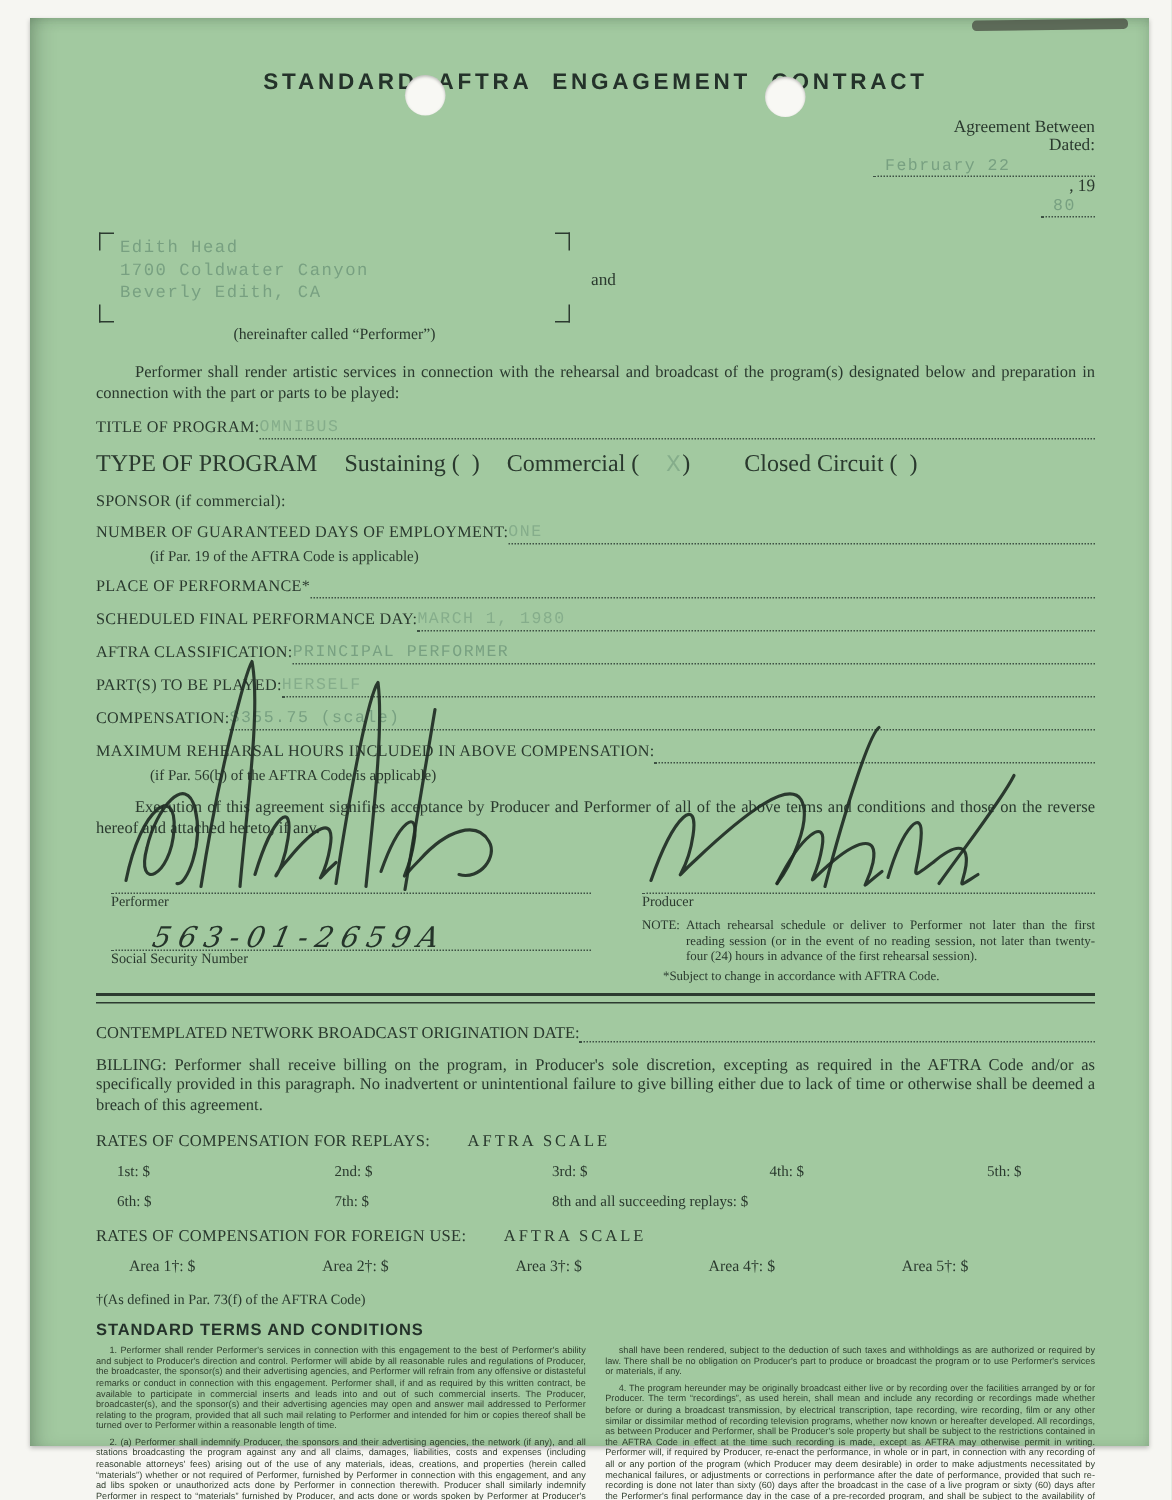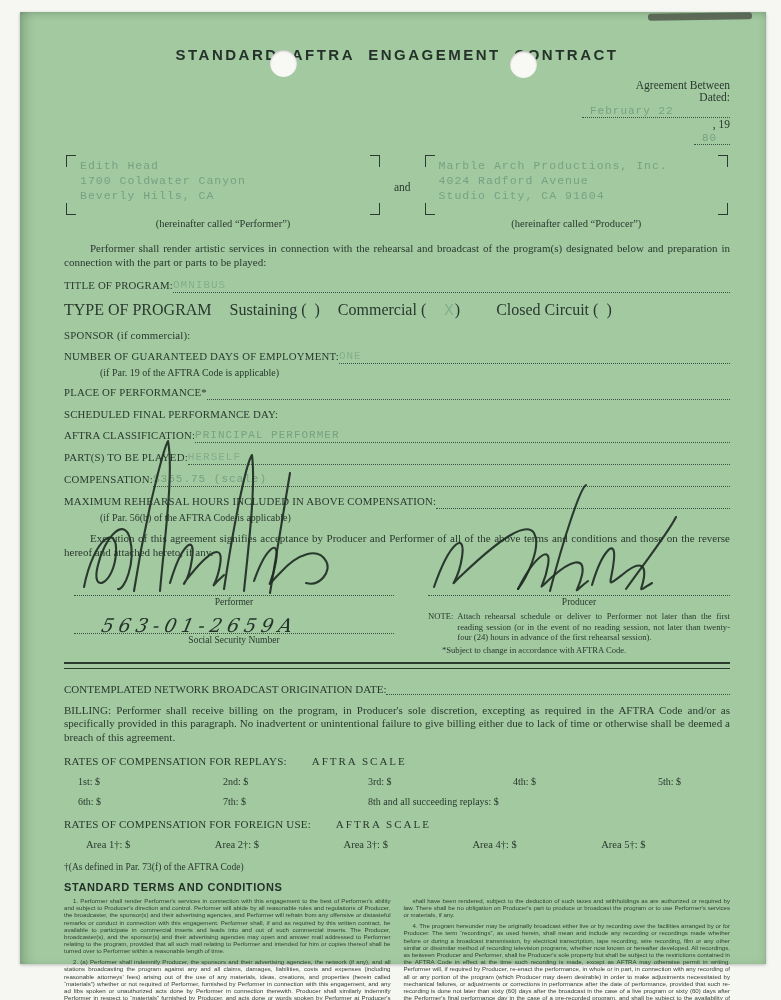--- a/index.html
+++ b/index.html
@@ -51,21 +51,21 @@
   .typeline span{margin-right:18px;white-space:nowrap;}
   .typeline .typed{margin:0;}
 
   .exec{font-size:11px;text-indent:26px;text-align:justify;line-height:14px;margin:4px 0 0 0;}
 
   .sigrow{display:flex;margin-top:2px;}
   .sigcol-l{width:330px;padding-left:10px;box-sizing:border-box;}
   .sigcol-r{flex:1;padding-left:34px;box-sizing:border-box;}
   .sigline{position:relative;border-bottom:1px dotted #3e5244;height:34px;}
   .sigline svg{position:absolute;overflow:visible;pointer-events:none;}
-  .siglabel{text-align:center;font-size:9.5px;margin-top:1px;}
+  .siglabel{text-align:left;font-size:9.5px;margin-top:1px;}
   .hand{font-family:"DejaVu Serif",serif;font-style:italic;color:#25342a;font-size:19px;
         letter-spacing:5px;transform:skewX(-12deg);display:inline-block;}
   .ssnline{position:relative;border-bottom:1px dotted #3e5244;height:24px;margin-top:2px;}
   .ssnline .hand{position:absolute;left:28px;bottom:-3px;}
   .noteblk{display:flex;font-size:8.6px;line-height:10.5px;margin-top:4px;text-align:justify;}
   .noteblk .nlab{white-space:nowrap;font-weight:bold;margin-right:4px;font-weight:normal;}
   .subjnote{font-size:8.6px;margin:2px 0 0 14px;}
 
   .dblrule{margin-top:7px;height:4px;border-top:2px solid #2c3b30;border-bottom:1.5px solid #2c3b30;}
 
@@ -113,37 +113,25 @@
 
     <div class="parties">
       <div class="pcol">
         <div class="blk">
           <div class="corner c-tl"></div>
             <div class="corner c-tr"></div>
             <div class="corner c-bl"></div>
             <div class="corner c-br"></div>
           <span class="typed med">Edith Head</span>
           <span class="typed med">1700 Coldwater Canyon</span>
-          <span class="typed med">Beverly Hills, CA</span>
+          <span class="typed med">Beverly Edith, CA</span>
         </div>
         <div class="caption">(hereinafter called “Performer”)</div>
       </div>
       <div class="and">and</div>
-      <div class="pcol2">
-        <div class="blk">
-          <div class="corner c-tl"></div>
-            <div class="corner c-tr"></div>
-            <div class="corner c-bl"></div>
-            <div class="corner c-br"></div>
-          <span class="typed med">Marble Arch Productions, Inc.</span>
-          <span class="typed med">4024 Radford Avenue</span>
-          <span class="typed med">Studio City, CA  91604</span>
-        </div>
-        <div class="caption">(hereinafter called “Producer”)</div>
-      </div>
     </div>
 
     <p class="intro">Performer shall render artistic services in connection with the rehearsal and broadcast of the program(s) designated below and preparation in connection with the part or parts to be played:</p>
 
     <div class="fline">
       <span class="lbl">TITLE OF PROGRAM:</span>
       <span class="fill">
           <span class="typed dim">OMNIBUS</span>
         </span>
     </div>
@@ -167,20 +155,23 @@
     </div>
     <div class="subnote">(if Par. 19 of the AFTRA Code is applicable)</div>
 
     <div class="fline">
       <span class="lbl">PLACE OF PERFORMANCE*</span>
       <span class="fill"></span>
     </div>
 
     <div class="fline">
       <span class="lbl">SCHEDULED FINAL PERFORMANCE DAY:</span>
+      <span class="fill">
+          <span class="typed dim">MARCH 1, 1980</span>
+        </span>
     </div>
 
     <div class="fline">
       <span class="lbl">AFTRA CLASSIFICATION:</span>
       <span class="fill">
           <span class="typed med">PRINCIPAL PERFORMER</span>
         </span>
     </div>
 
     <div class="fline">

